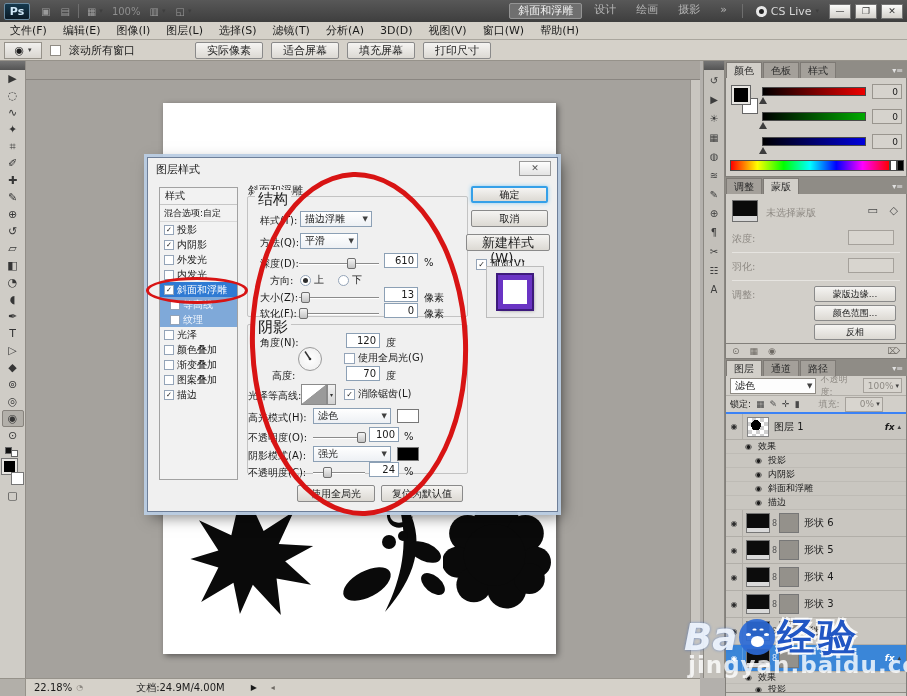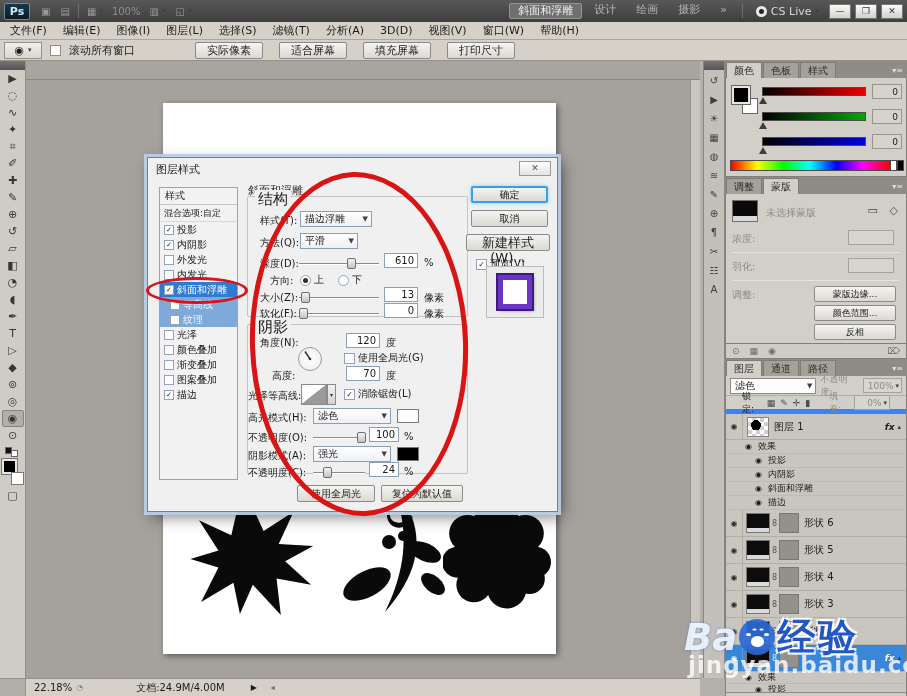--- a/index.html
+++ b/index.html
@@ -206,21 +206,21 @@
   <div class="ab optbar">
     <span class="toolpick">
       <span>◉</span>
       <span class="car">▾</span>
     </span>
     <span class="flex" style="gap:8px">
       <span class="cbx"></span>
       <span>滚动所有窗口</span>
     </span>
     <span style="width:44px"></span>
-    <span style="display:flex;gap:16px">
+    <span style="display:flex;gap:8px">
 
     <span class="btn obtn">实际像素</span>
         <span class="btn obtn">适合屏幕</span>
         <span class="btn obtn">填充屏幕</span>
         <span class="btn obtn">打印尺寸</span>
       </span>
   </div>
 
   <div class="ab tabstrip"></div>
 
@@ -654,21 +654,21 @@
           <span class="combo2" style="width:88px">
             <span>滤色</span>
               <span class="car">▼</span>
           </span>
           <span class="gray" style="font-size:9px">不透明度:</span>
           <span class="stepbox" style="width:40px">
             <span>100%</span>
               <span class="car">▾</span>
           </span>
         </div>
-        <div class="flex" style="height:18px;gap:5px;padding:0 16px;border-bottom:5px solid #3b82f6">
+        <div class="flex" style="height:18px;gap:5px;padding:0 4px;border-bottom:2px solid #3b82f6">
           <span style="font-size:9px">锁定:</span>
           <span style="font-size:9px;color:#4a4a4a">▦</span>
           <span style="font-size:9px;color:#4a4a4a">✎</span>
           <span style="font-size:9px;color:#4a4a4a">✛</span>
           <span style="font-size:9px;color:#4a4a4a">▮</span>
           <span class="gray" style="font-size:9px;margin-left:14px">填充:</span>
           <span class="stepbox" style="width:38px">
             <span>0%</span>
               <span class="car">▾</span>
           </span>

